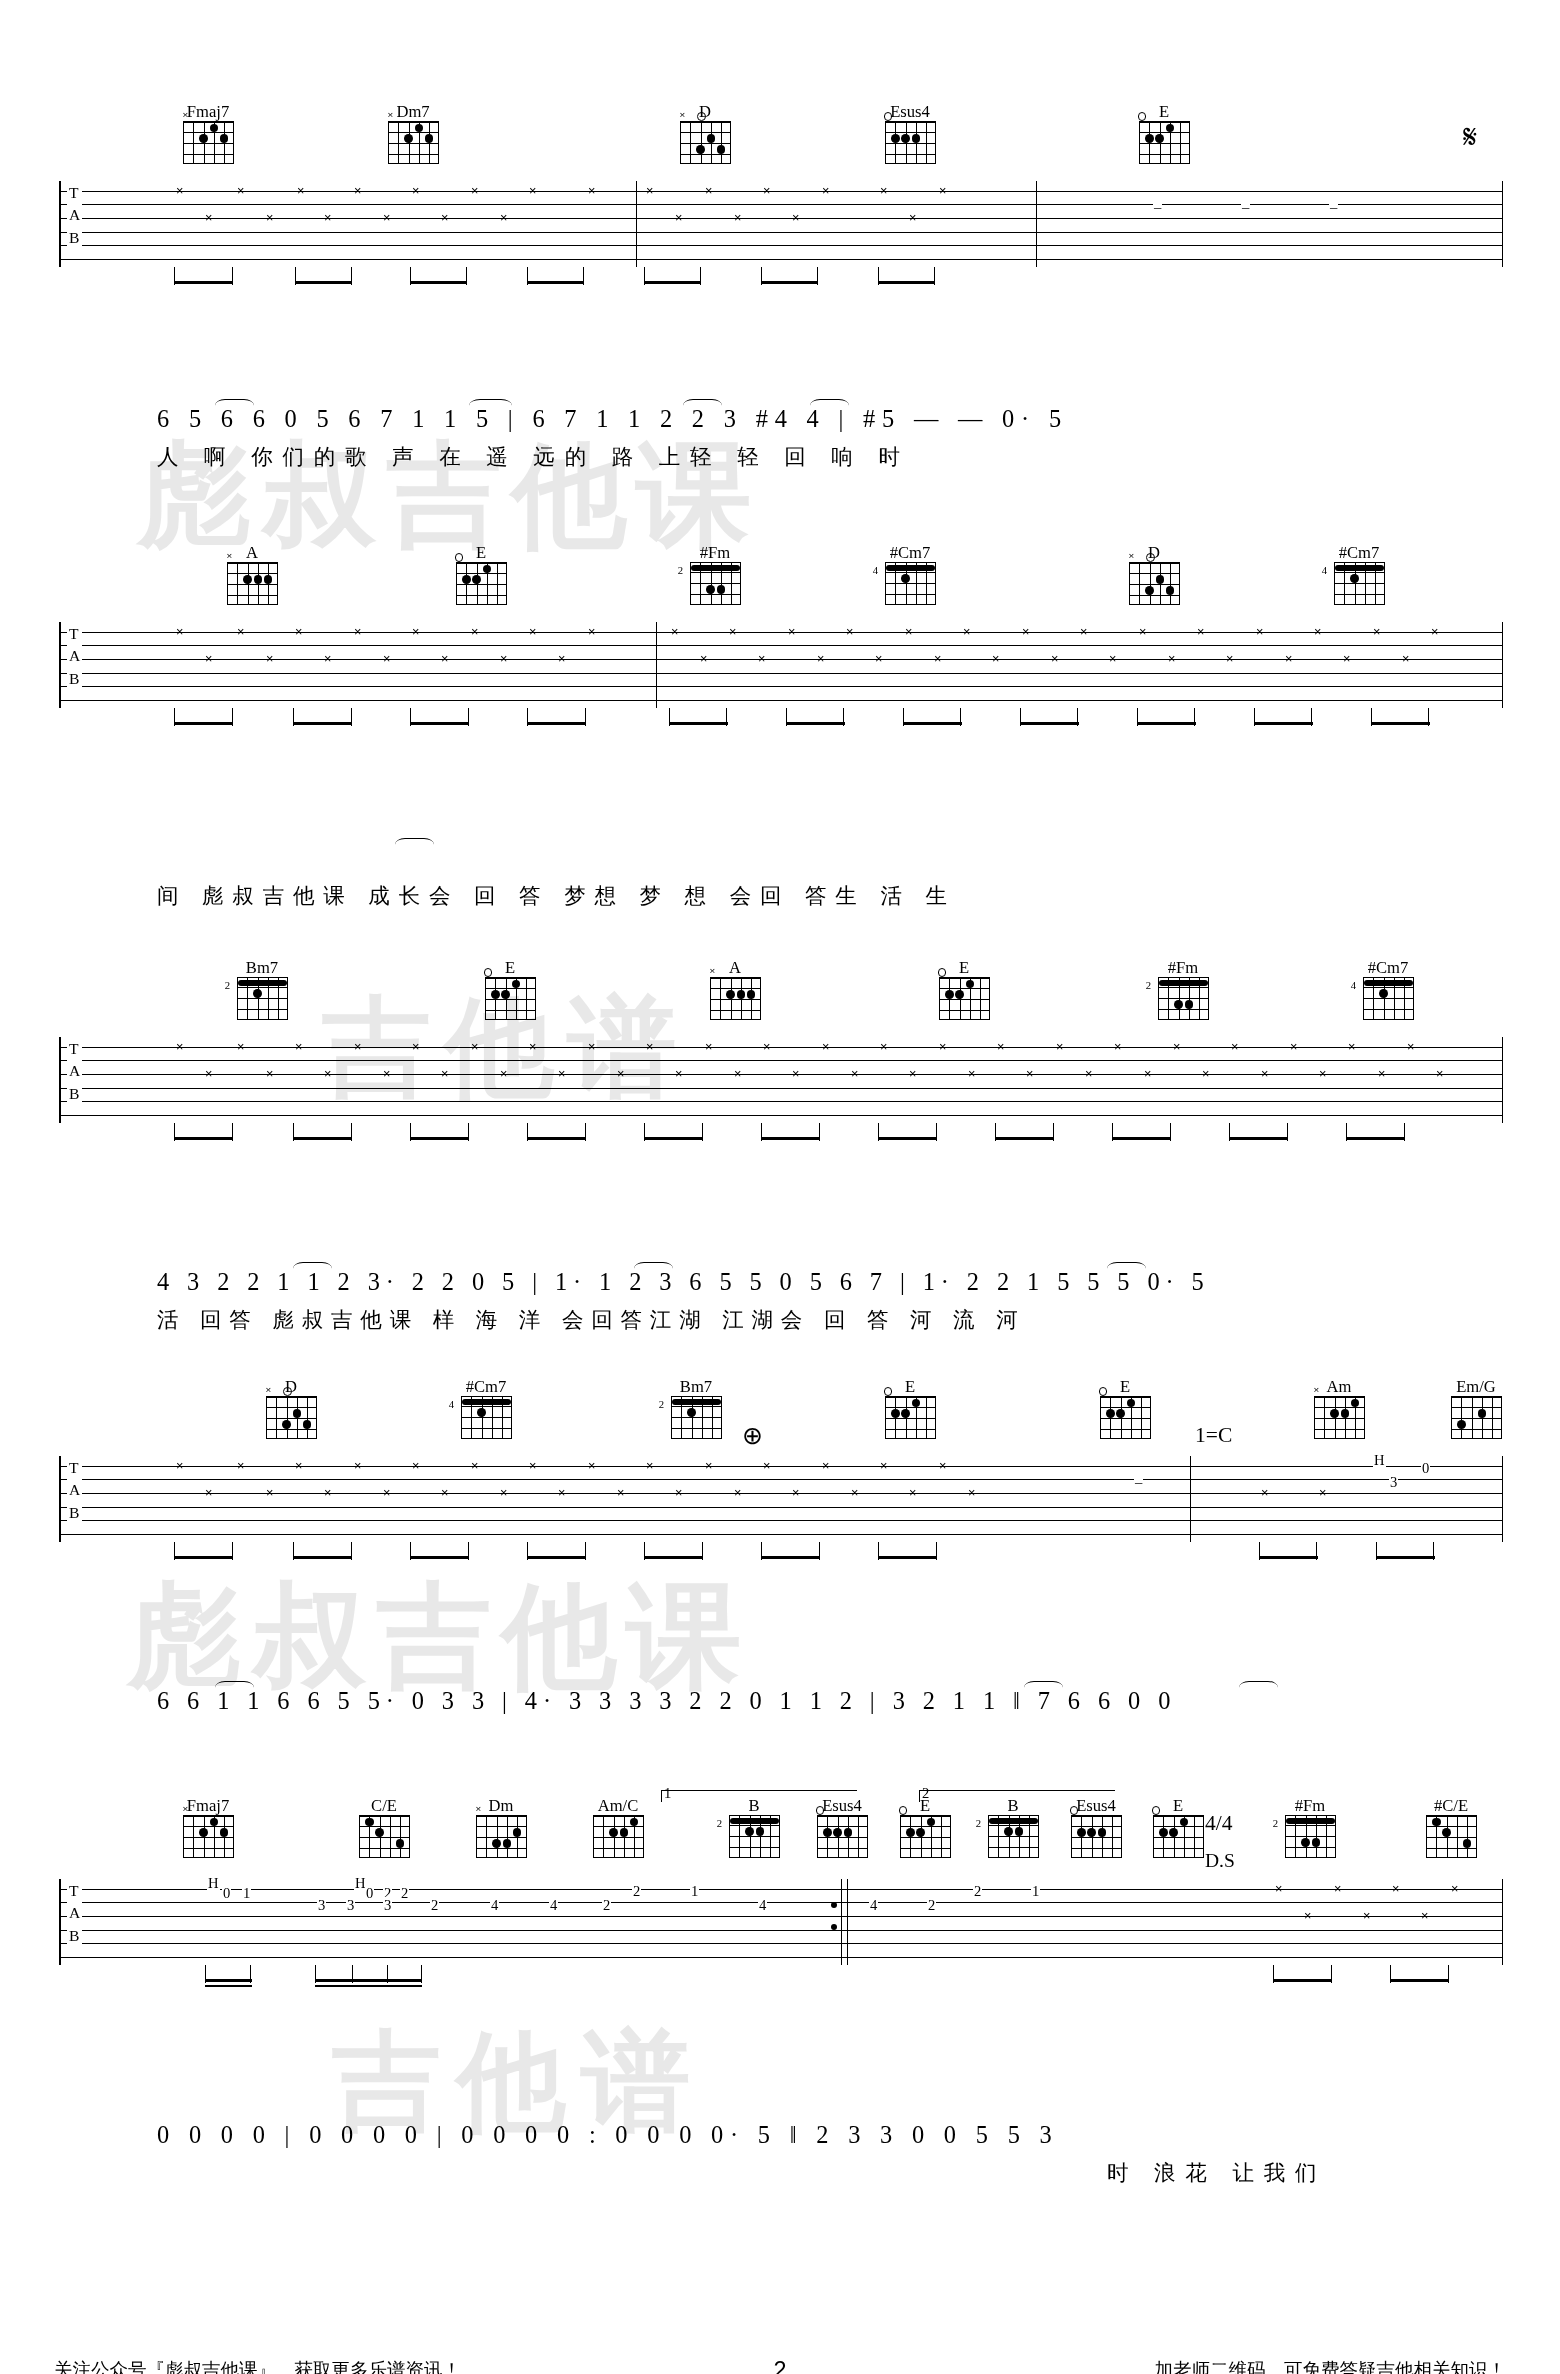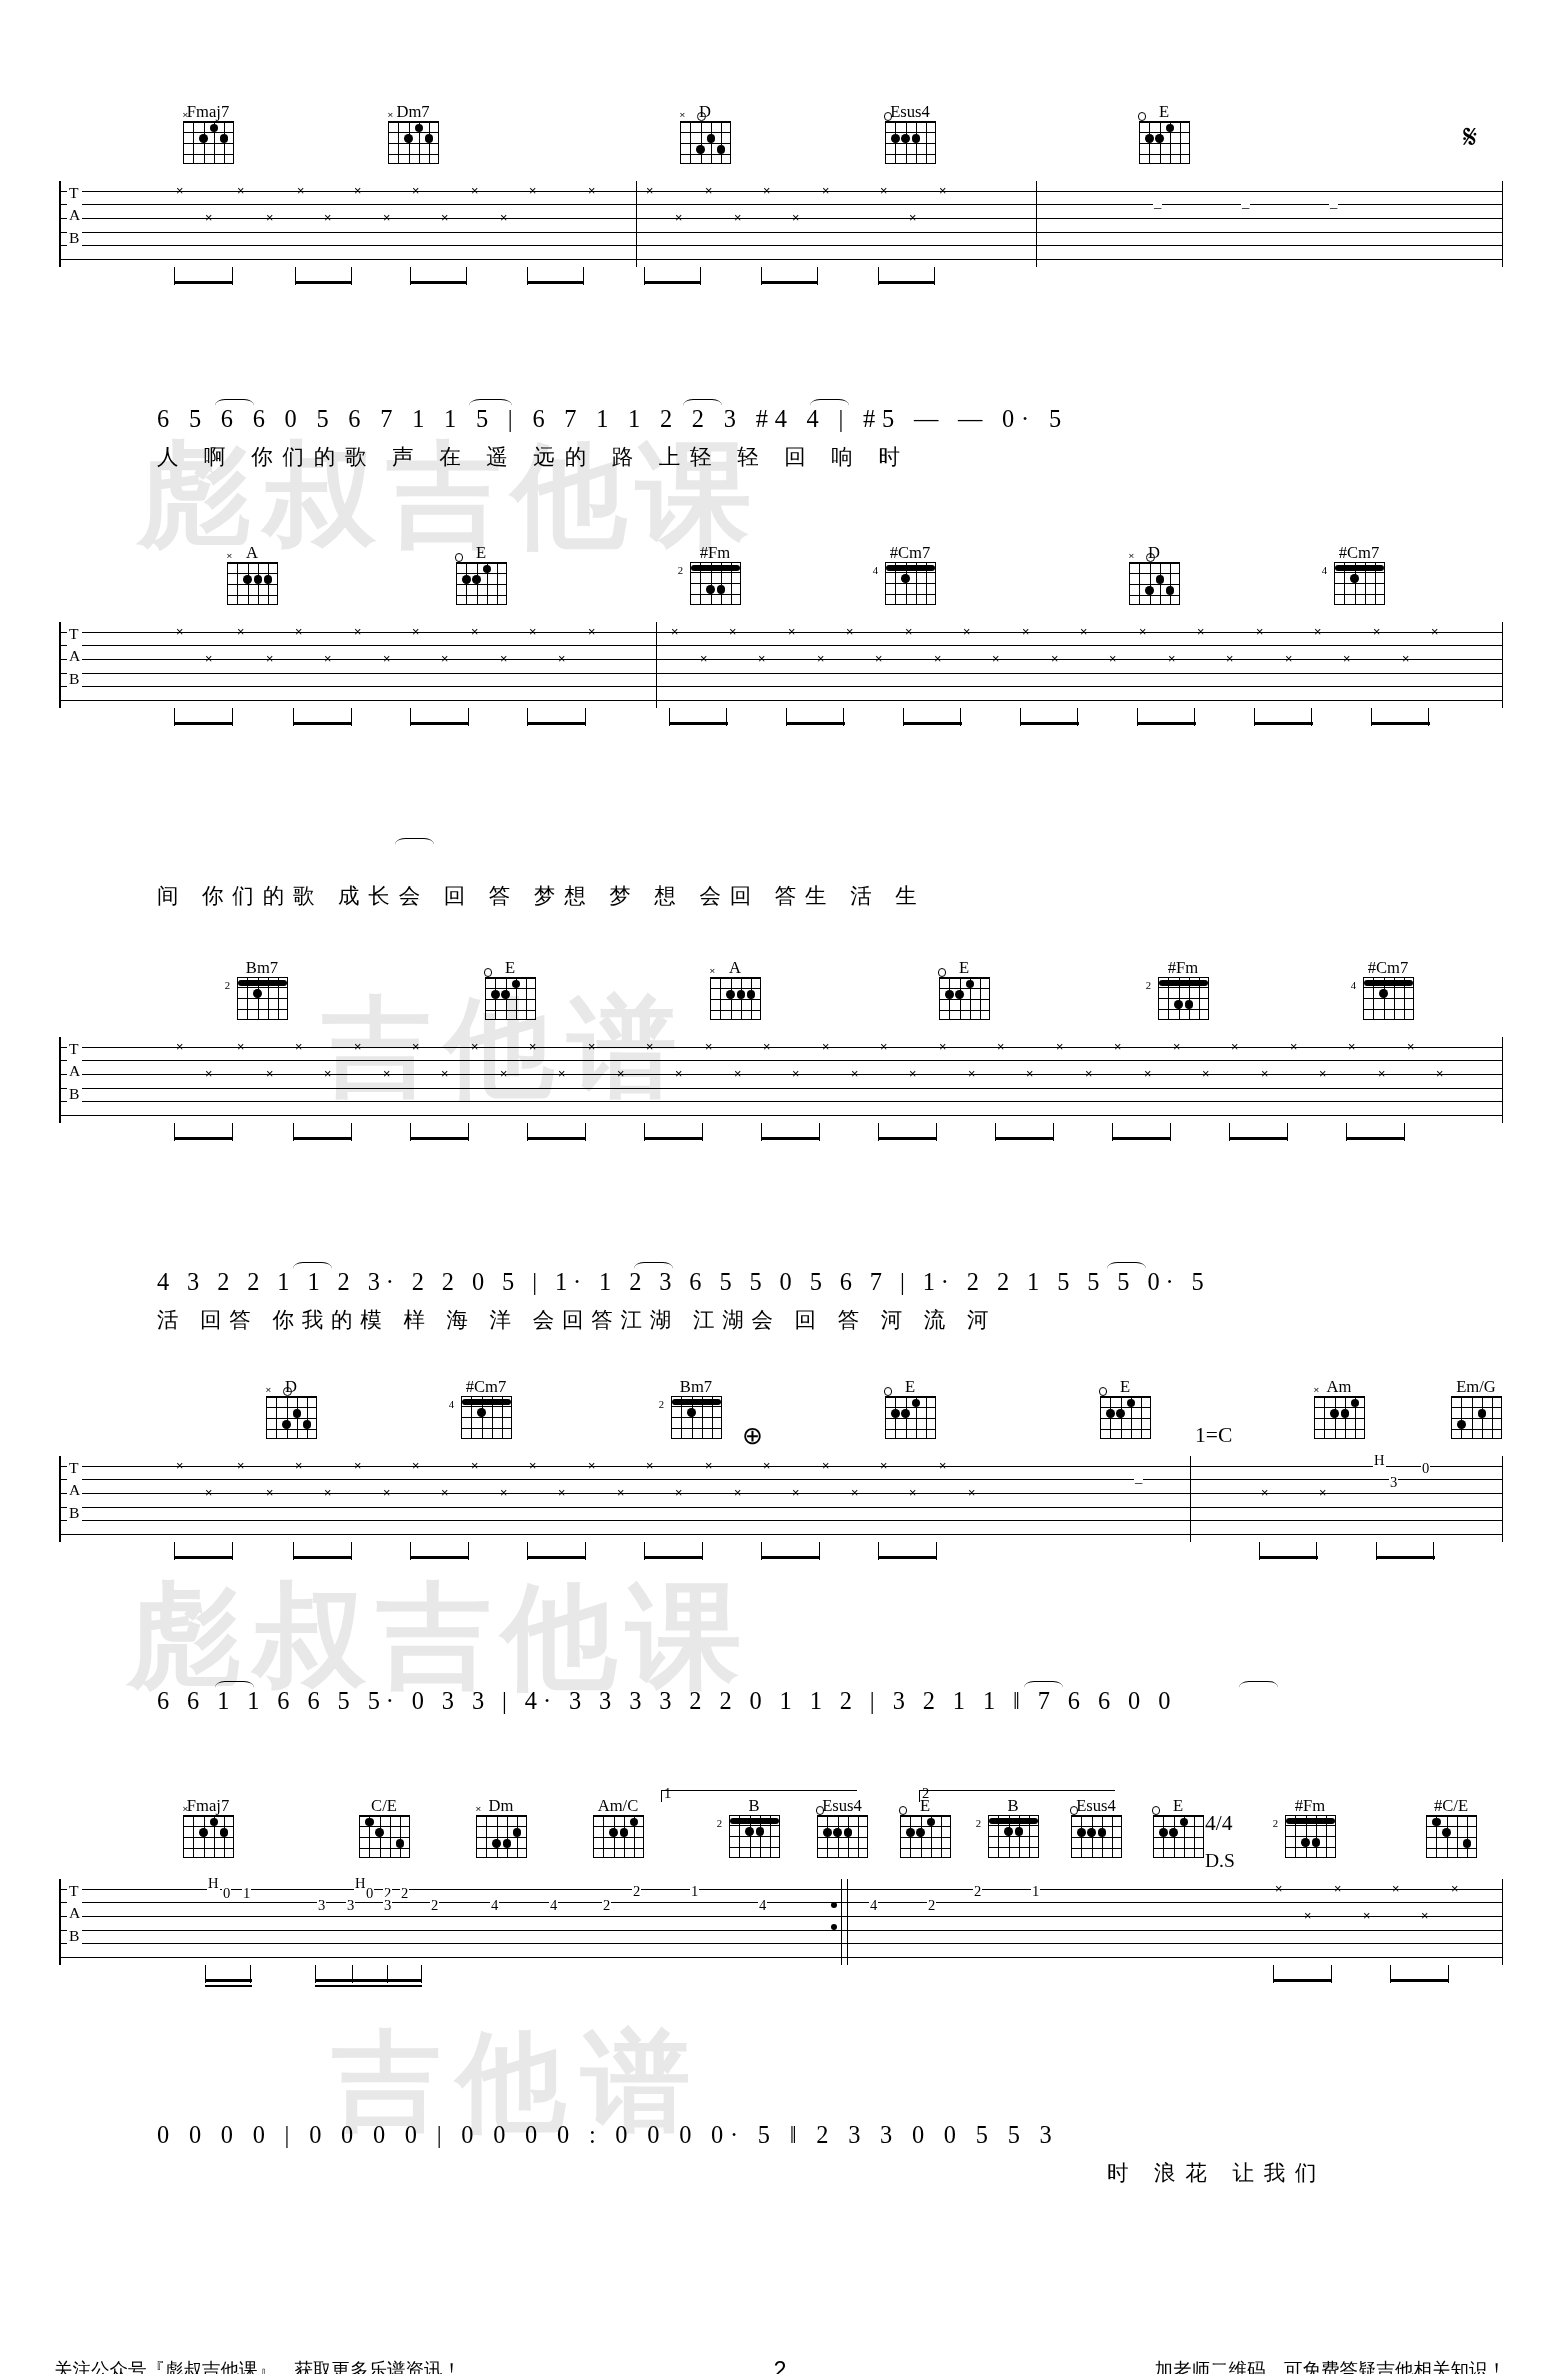--- a/index.html
+++ b/index.html
@@ -424,21 +424,21 @@
         <div class="stem" style="left:1312px;"></div>
         <div class="stem" style="left:1369px;"></div>
     </div>
   </div>
 
   <div class="system" style="top:844px;">
     <div class="melody">
       <div class="slur" style="left:336px;top:-5.9px;width:39px;"></div>
     </div>
     <div class="lyric">
-      <div class="ly" style="left:98px;letter-spacing:8.8px;">间 你们的歌  成长会 回 答 梦想     梦 想 会回 答生 活  生</div>
+      <div class="ly" style="left:98px;letter-spacing:8.8px;">间 彪叔吉他课  成长会 回 答 梦想     梦 想 会回 答生 活  生</div>
     </div>
   </div>
 
   <div class="system" style="top:961px;">
     <div class="chordrow">
       <div class="chordbox" style="left:171px;">
         <div class="chordname">Bm7</div>
         <div class="grid" style="border-top:1px solid #000;">
           <div class="v" style="left:9.8px;"></div>
             <div class="v" style="left:20px;"></div>
@@ -627,21 +627,21 @@
   </div>
 
   <div class="system" style="top:1268px;">
     <div class="melody">
       <div class="note" style="left:98px;letter-spacing:5.9px;">4 3 2 2 1 1 2 3· 2 2 0 5 | 1· 1 2 3 6 5 5 0 5 6 7 | 1· 2 2 1 5 5 5 0· 5</div>
       <div class="slur" style="left:234px;top:-5.9px;width:39px;"></div>
       <div class="slur" style="left:575px;top:-5.9px;width:39px;"></div>
       <div class="slur" style="left:1048px;top:-5.9px;width:39px;"></div>
     </div>
     <div class="lyric">
-      <div class="ly" style="left:98px;letter-spacing:7.8px;">活 回答 你我的模  样 海 洋  会回答江湖  江湖会 回 答 河  流  河</div>
+      <div class="ly" style="left:98px;letter-spacing:7.8px;">活 回答 彪叔吉他课  样 海 洋  会回答江湖  江湖会 回 答 河  流  河</div>
     </div>
   </div>
 
   <div class="system" style="top:1380px;">
     <div class="chordrow">
       <div class="chordbox" style="left:200px;">
         <div class="chordname">D</div>
         <div class="grid">
           <div class="v" style="left:9.8px;"></div>
             <div class="v" style="left:20px;"></div>

